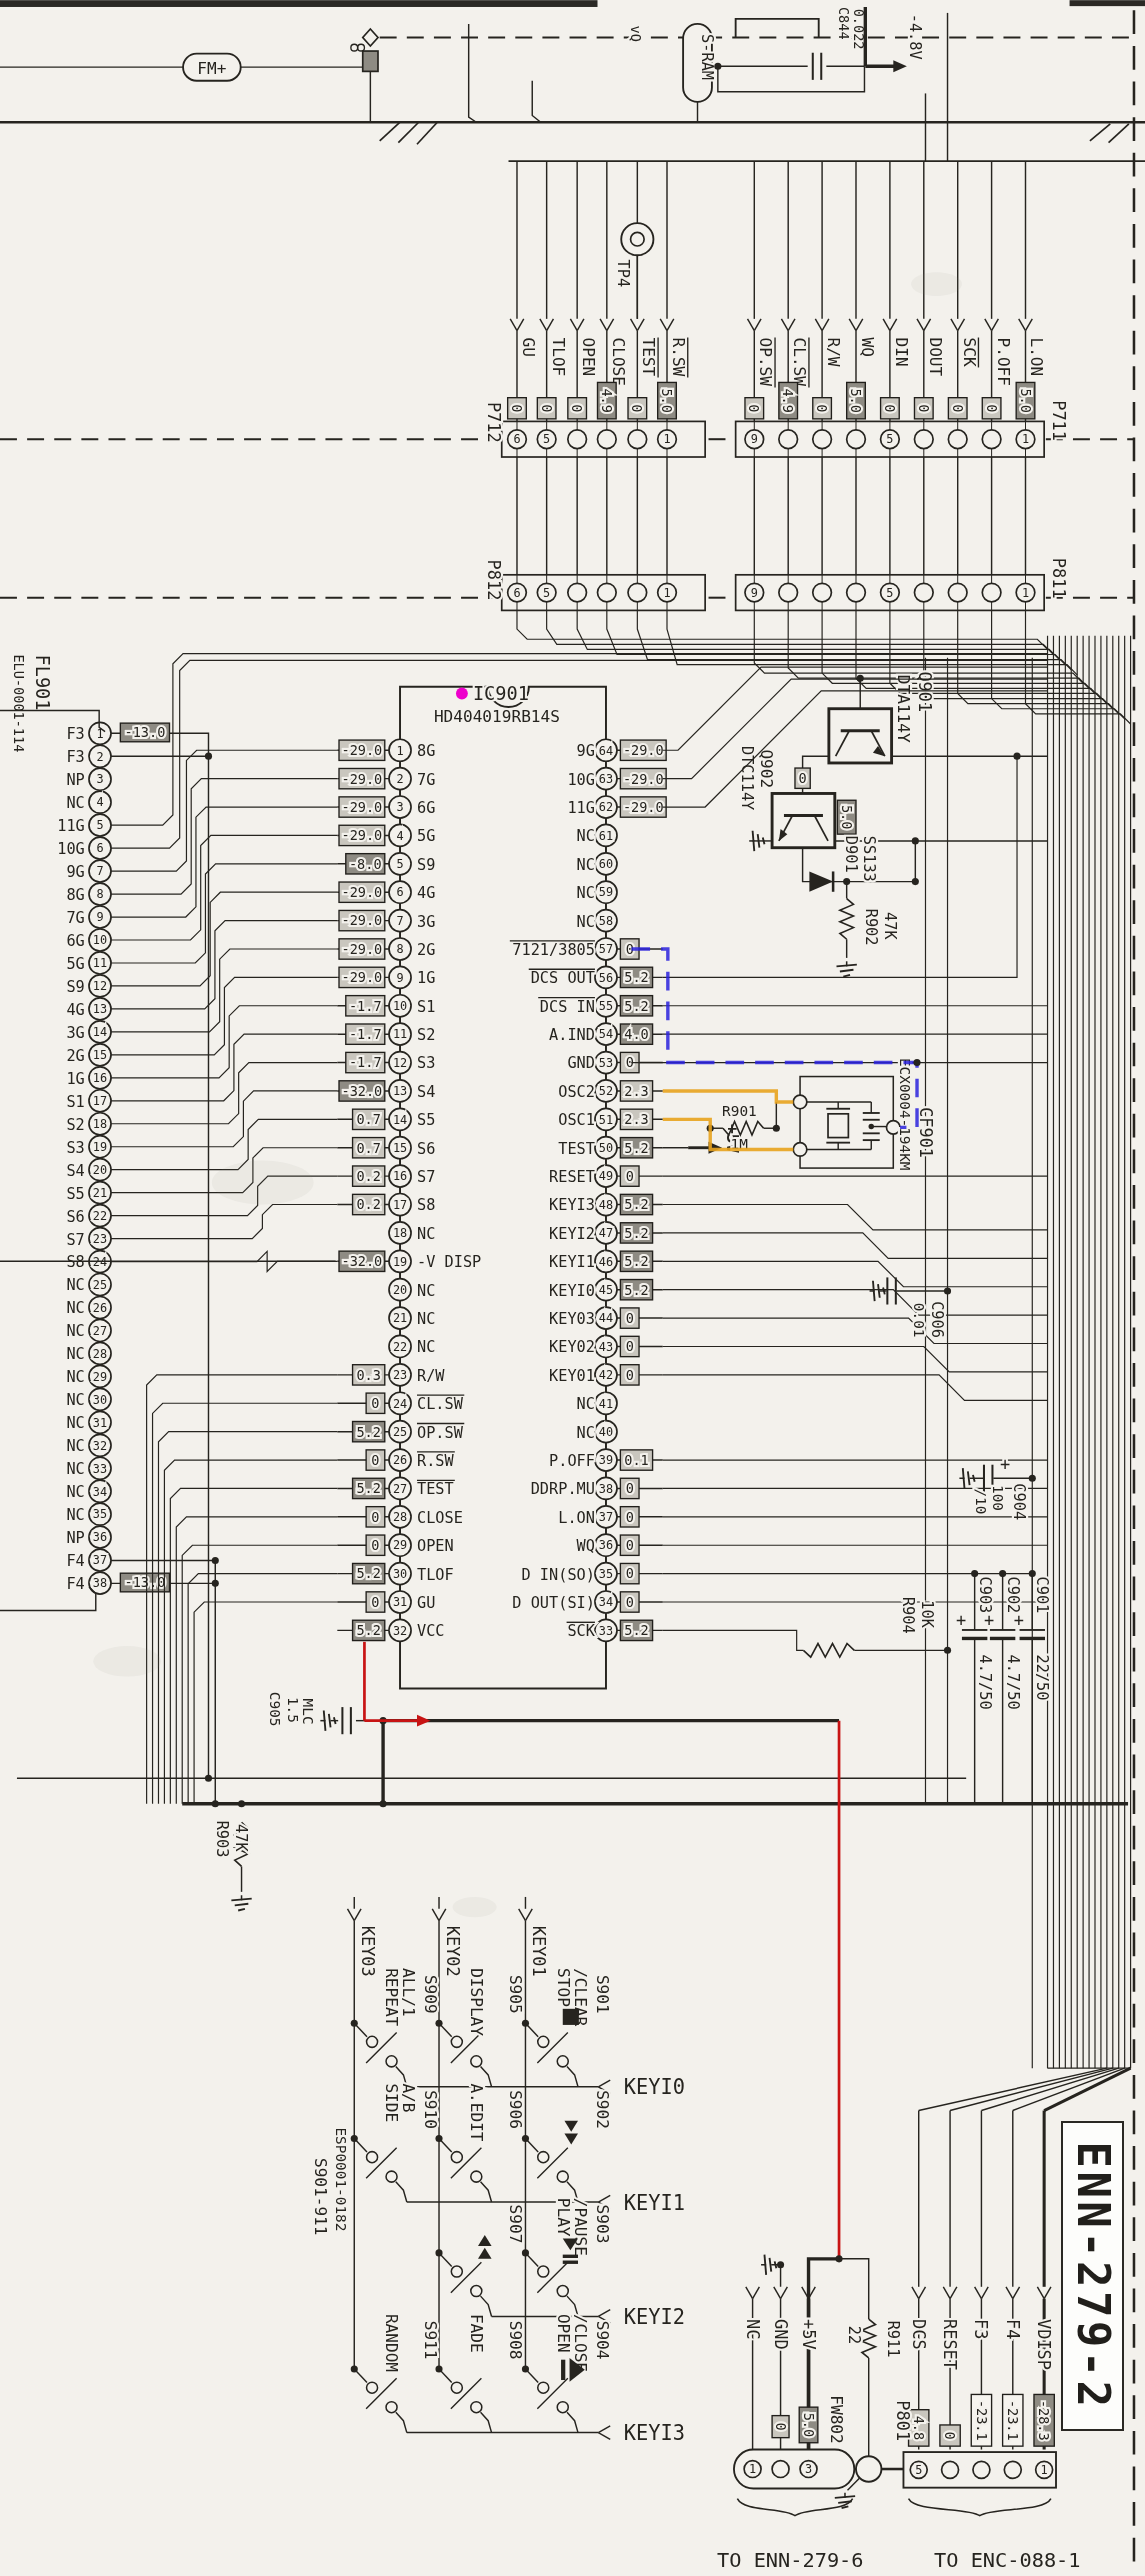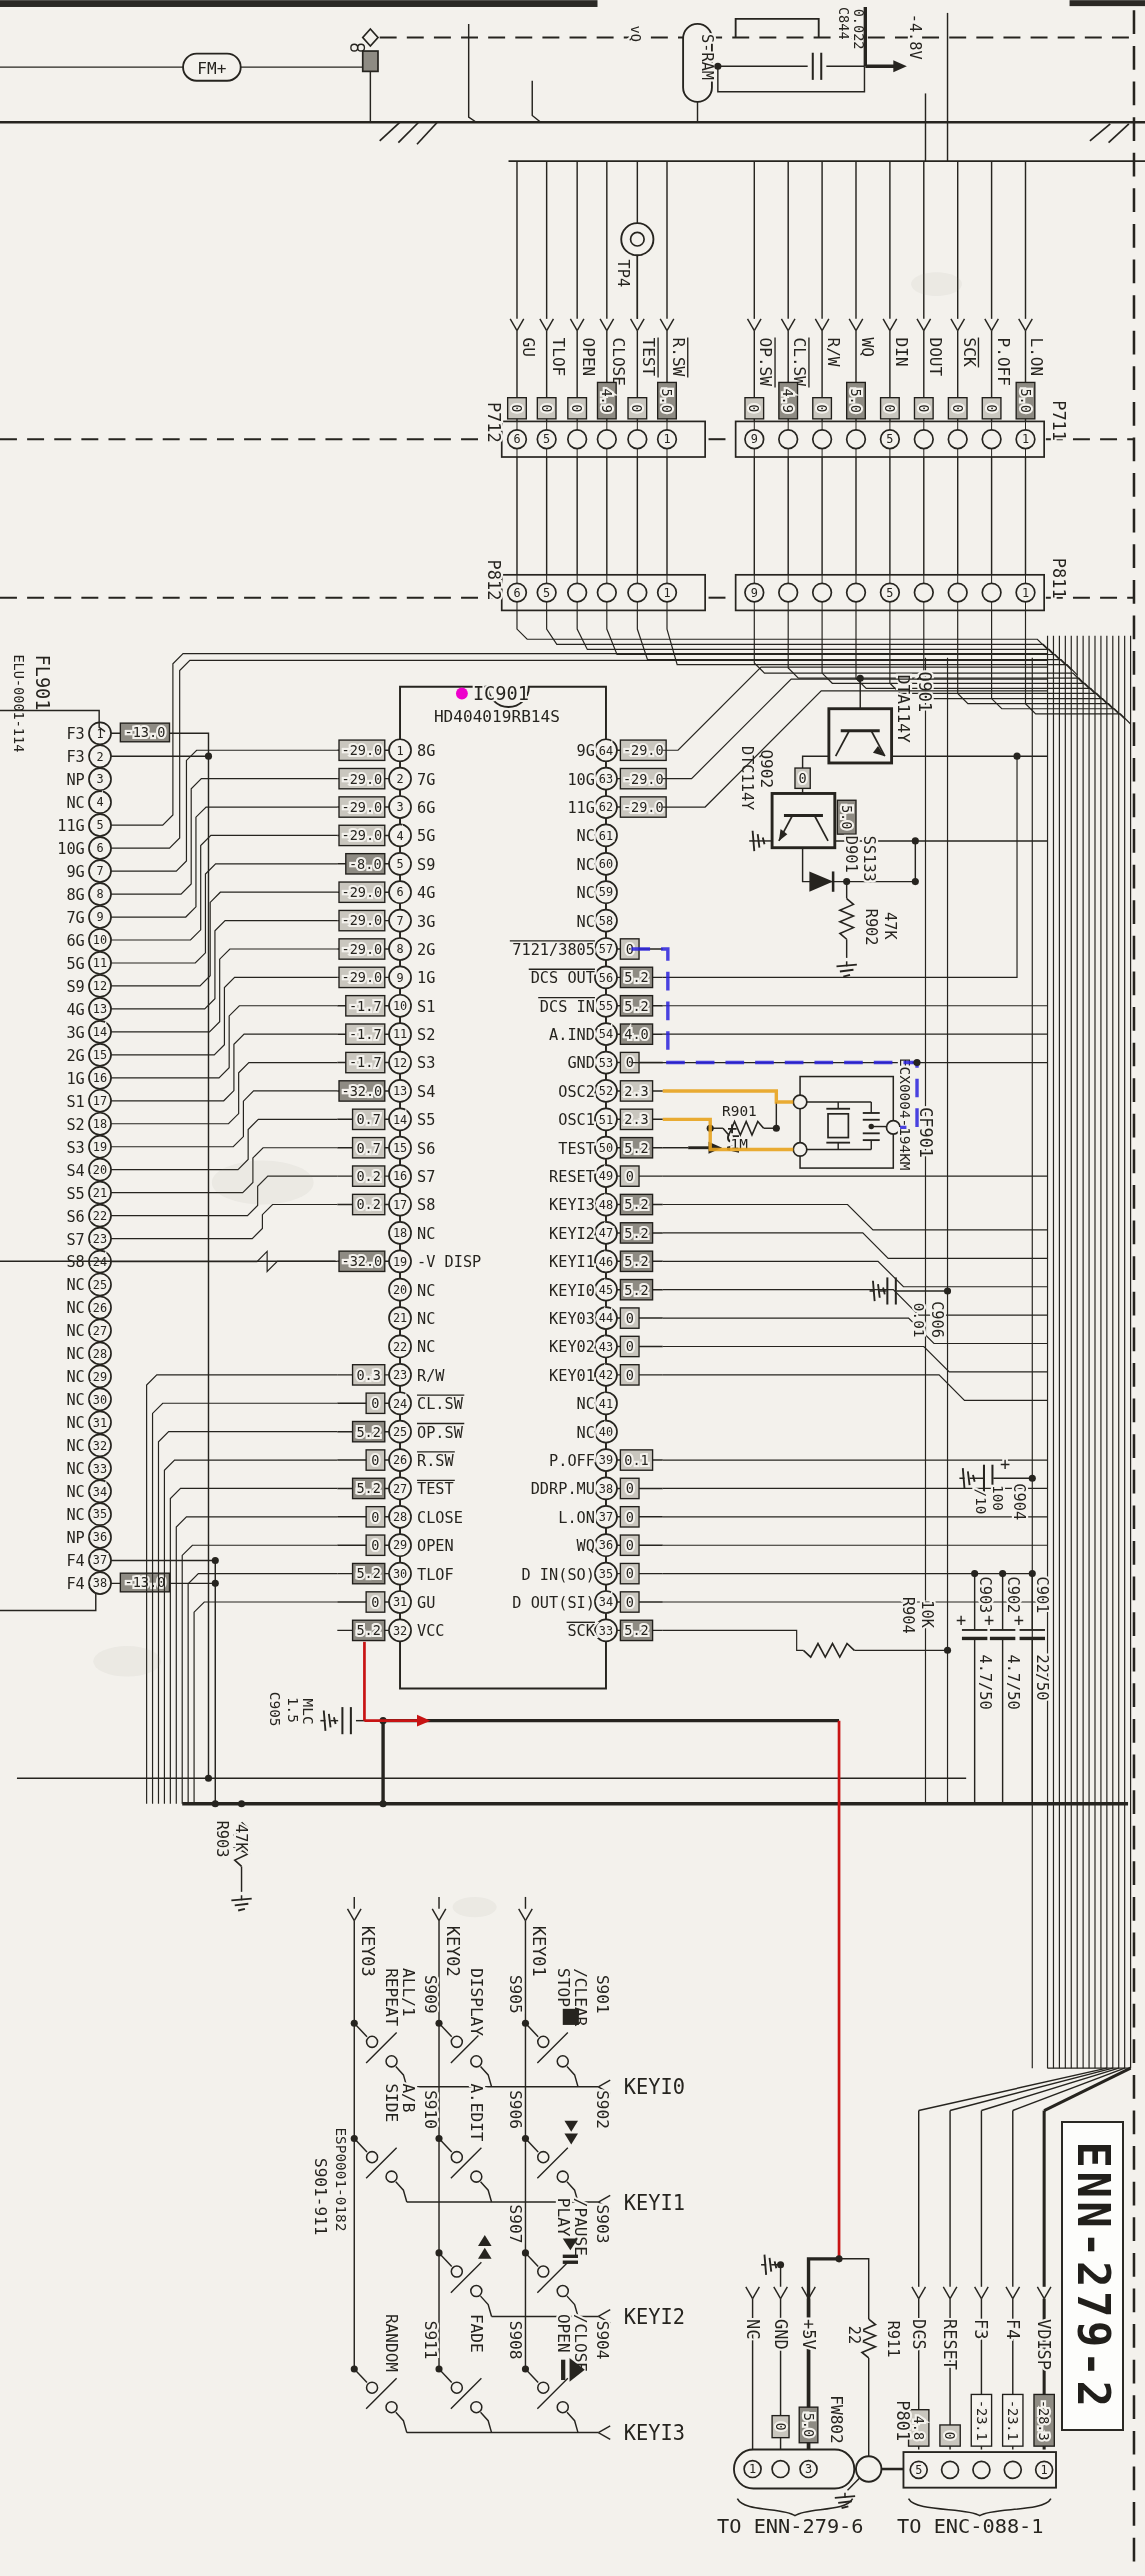--- a/index.html
+++ b/index.html
@@ -4,21 +4,21 @@
 <style>
   html,body{margin:0;padding:0;background:#e8e6e0;}
   #page{position:relative;width:1145px;height:2576px;background:#f3f1ec;overflow:hidden;
         font-family:"DejaVu Sans Mono", monospace;}
   svg{position:absolute;left:0;top:0;}
   text{fill:#26241f;paint-order:stroke;stroke:#f3f1ec;stroke-width:5px;font-family:"DejaVu Sans Mono",monospace;}
   .vtitle{position:absolute;left:1061px;top:2121px;width:63px;height:310px;background:#fdfdfb;
           border:2.5px solid #2a2823;box-sizing:border-box;z-index:5;}
   .vtitle span{position:absolute;left:50%;top:50%;transform:translate(-50%,-50%) rotate(90deg);
           font:700 44px "DejaVu Sans Mono",monospace;letter-spacing:3.4px;white-space:nowrap;color:#211f1b;}
-  .cap{position:absolute;font:20.3px "DejaVu Sans Mono",monospace;color:#26241f;white-space:nowrap;z-index:4;}
+  .cap{position:absolute;font:20.3px "DejaVu Sans Mono",monospace;color:#26241f;white-space:nowrap;z-index:4;margin-top:34px;}
 </style>
 </head>
 <body>
 <div id="page">
     <svg width="1145" height="2576" viewBox="0 0 1351 3039">
       <g>
         <rect x="0" y="0" width="705" height="8" fill="#2b2925"></rect>
         <rect x="1262" y="0" width="89" height="7" fill="#2b2925"></rect>
         <polyline points="448,44 1338,44" fill="none" stroke="#26241f" stroke-width="2.4" stroke-dasharray="20 12"></polyline>
         <polyline points="0,518 586,518" fill="none" stroke="#26241f" stroke-width="2.4" stroke-dasharray="20 12"></polyline>
@@ -1769,15 +1769,15 @@
         <ellipse cx="310" cy="1395" rx="60" ry="26" fill="#8a877f" opacity="0.08"></ellipse>
         <ellipse cx="150" cy="1960" rx="40" ry="18" fill="#8a877f" opacity="0.08"></ellipse>
         <ellipse cx="1105" cy="335" rx="30" ry="14" fill="#8a877f" opacity="0.08"></ellipse>
         <ellipse cx="560" cy="2250" rx="26" ry="12" fill="#8a877f" opacity="0.08"></ellipse>
       </g>
     </svg>
   <div class="vtitle">
       <span>ENN-279-2</span>
     </div>
   <div class="cap" style="left:717px;top:2514px;">TO ENN-279-6</div>
-  <div class="cap" style="left:897px;top:2514px;">TO ENC-088-1</div>
+  <div class="cap" style="left:934px;top:2514px;">TO ENC-088-1</div>
 </div>
 
 
 </body></html>

